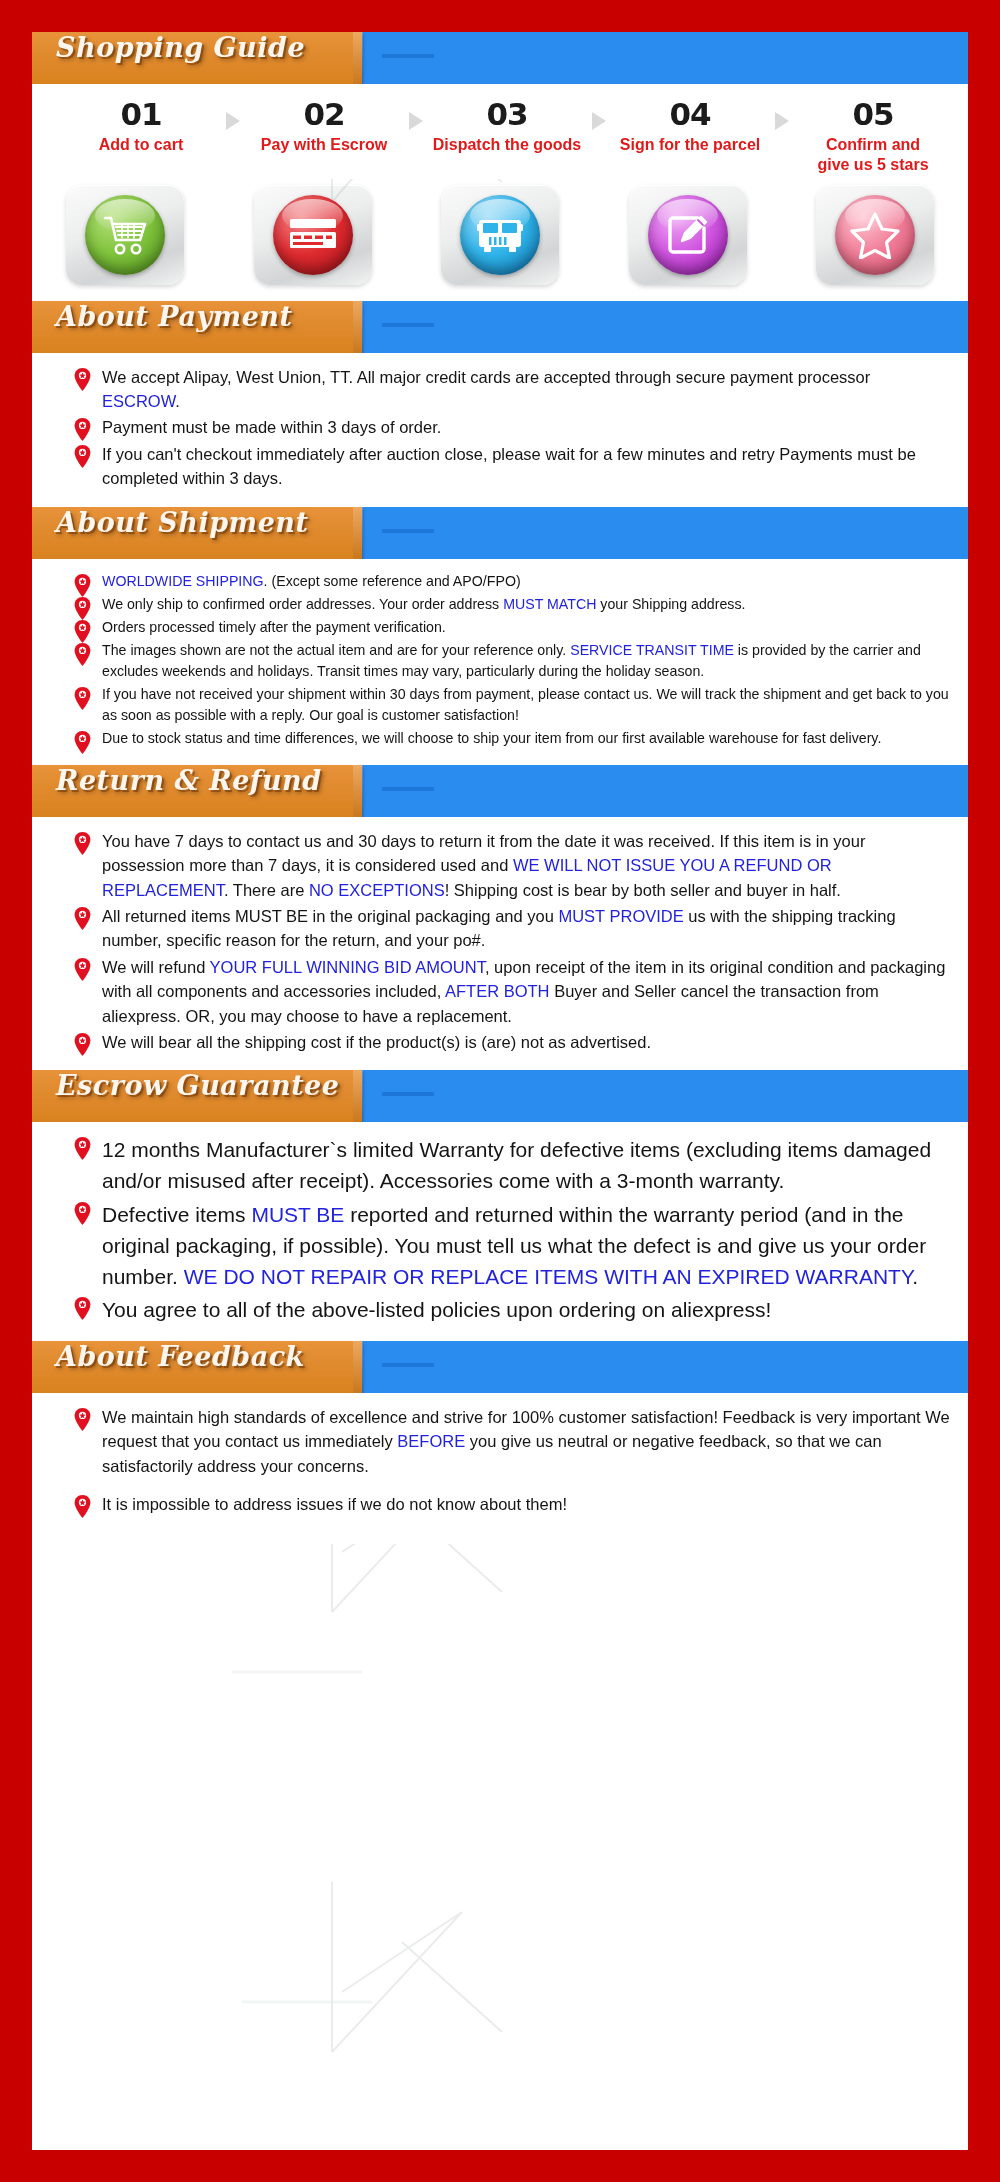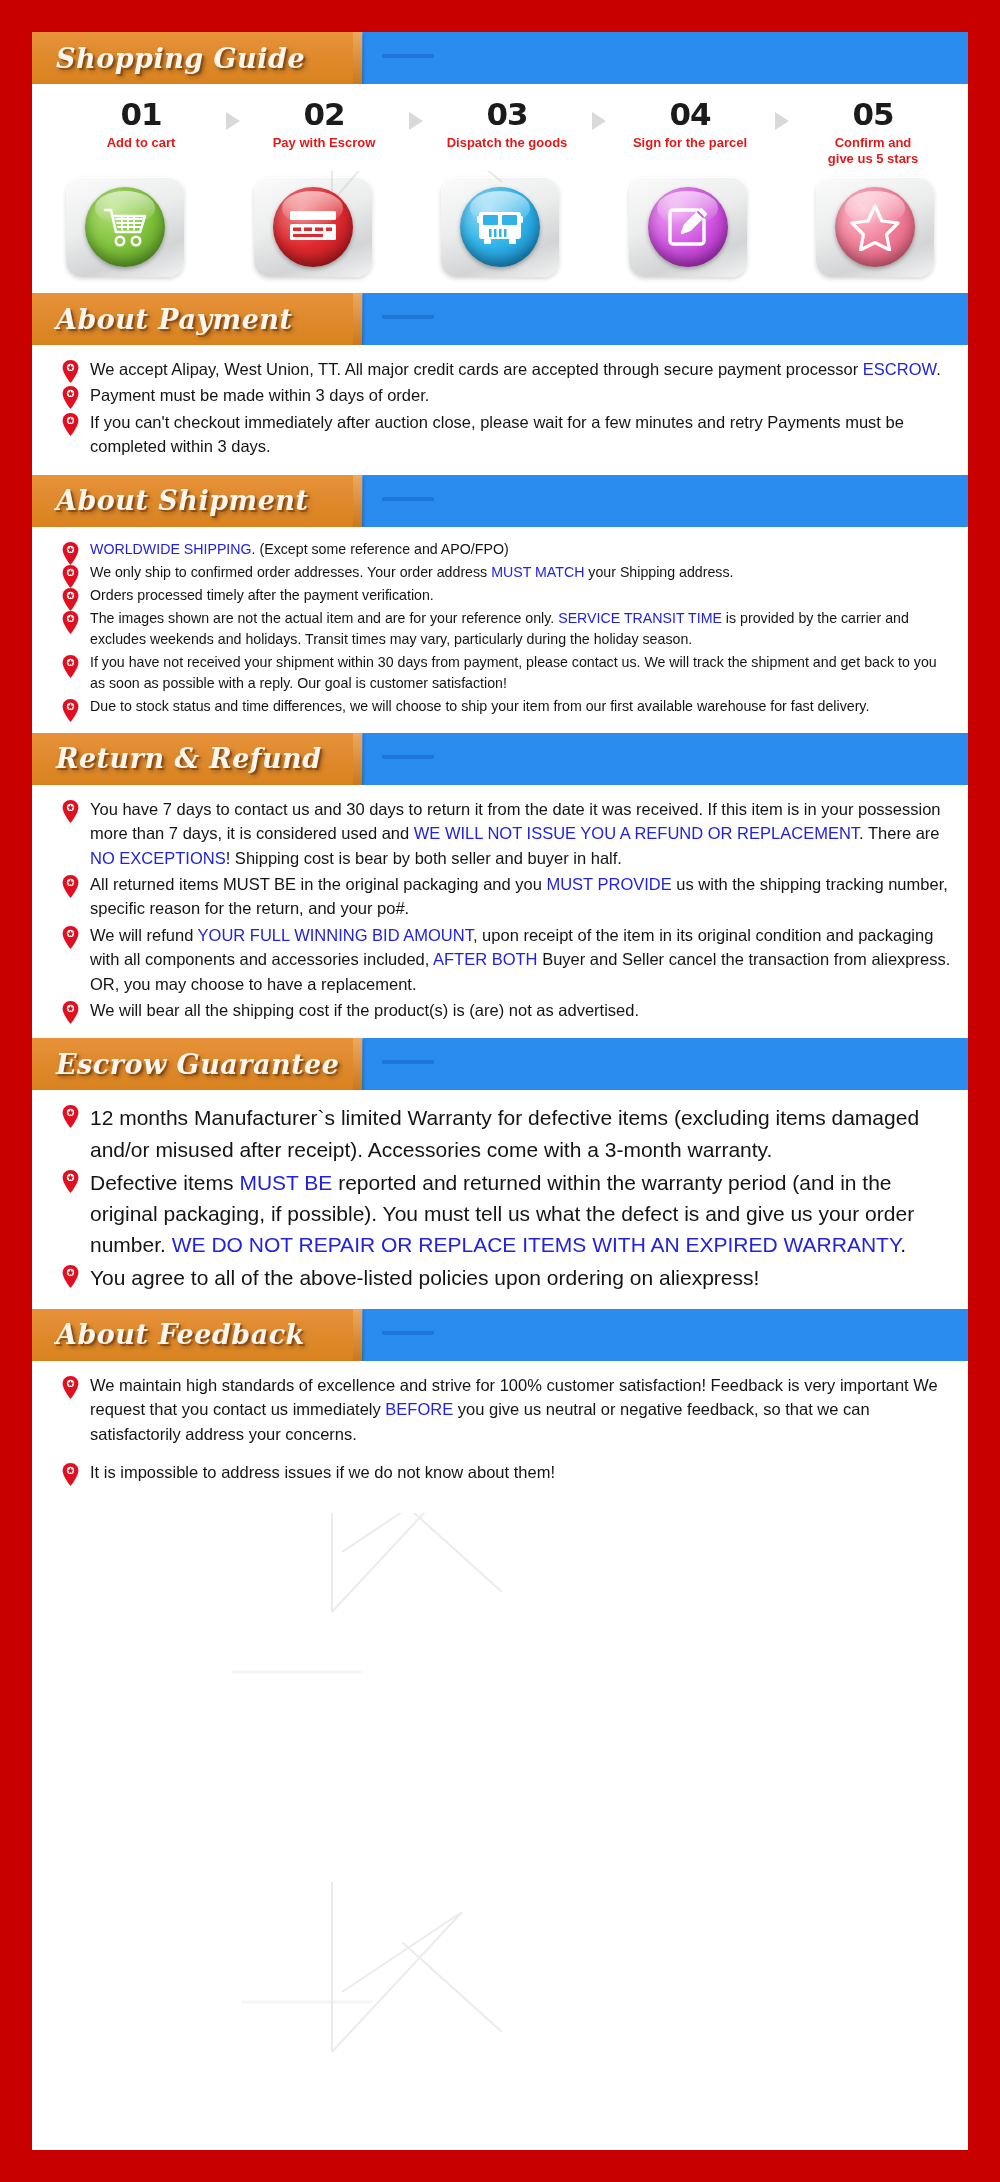--- a/index.html
+++ b/index.html
@@ -44,21 +44,20 @@
     background: #2b8cf0;
     display: flex;
     align-items: stretch;
     overflow: hidden;
   }
   .bar .tab {
     position: relative;
     background: linear-gradient(180deg,#e8933a 0%, #e08a2e 45%, #d8821f 100%);
     padding: 0 11px 0 24px;
     display: flex;
-    align-items: center;
     min-width: 330px;
     box-shadow: 2px 2px 3px rgba(0,0,0,.18);
   }
   .bar .tab::after {
     content: "";
     position: absolute;
     right: -1px; top: 0; bottom: 0; width: 10px;
     background: linear-gradient(180deg, rgba(255,255,255,.20), rgba(0,0,0,.07));
   }
   .bar .tab .title {
@@ -77,21 +76,21 @@
     top: 22px;
     width: 52px;
     height: 4px;
     background: #1b6fd0;
     opacity: .75;
   }
 
   
   .body {
     background: #fff;
-    padding: 12px 16px 14px 16px;
+    padding: 12px 16px 14px 28px;
     position: relative;
   }
   ul.points { list-style: none; }
   ul.points > li {
     position: relative;
     padding-left: 42px;
     margin-bottom: 2px;
     color: #141414;
     line-height: 1.48;
   }
@@ -125,21 +124,21 @@
   .step .num {
     font-family: "DejaVu Sans", sans-serif;
     font-weight: bold;
     font-size: 31px;
     color: #1b1b1b;
     letter-spacing: -1px;
     line-height: 1.05;
   }
   .step .lbl {
     margin-top: 4px;
-    font-size: 13px;
+    font-size: 16px;
     font-weight: bold;
     color: #e01a1a;
     line-height: 1.25;
   }
   .arrow {
     width: 0; height: 0;
     margin-top: 14px;
     border-top: 9px solid transparent;
     border-bottom: 9px solid transparent;
     border-left: 14px solid #d9d9d9;

